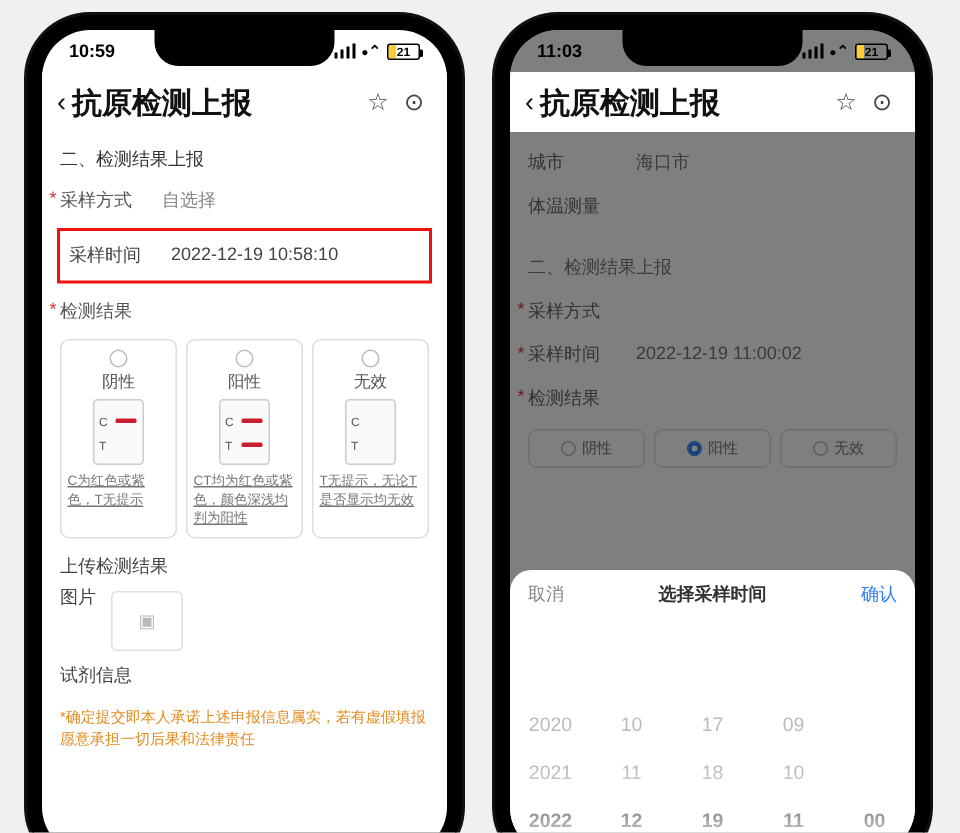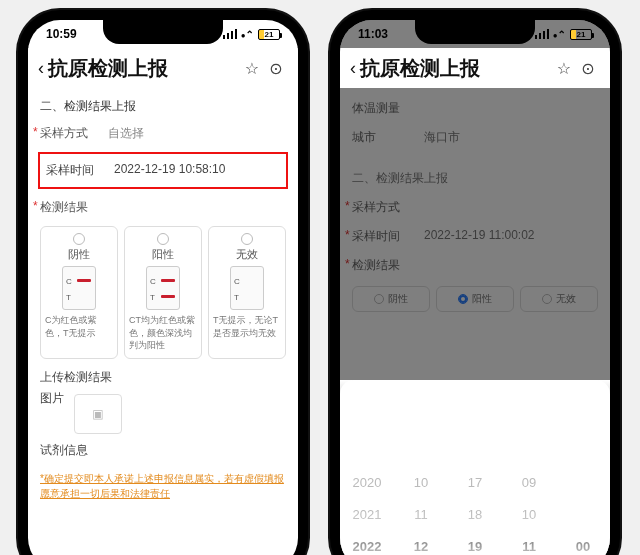--- a/index.html
+++ b/index.html
@@ -98,27 +98,27 @@
   .card .radio { width:12px;height:12px;border:1px solid #bbb;border-radius:50%; margin-bottom:2px;}
   .card .name { font-size:11px; margin-bottom:4px;}
   .strip {
     width:34px; height:44px; border:1px solid #ccc; border-radius:3px;
     position:relative; margin-bottom:4px; background:#fafafa;
   }
   .strip .lbl { position:absolute; left:3px; font-size:8px; color:#555;}
   .strip .lC{ top:10px;} .strip .lT{ top:26px;}
   .strip .line { position:absolute; left:14px; right:4px; height:3px; background:#c91f2e; border-radius:1px;}
   .strip .lineC{ top:12px;} .strip .lineT{ top:28px;}
-  .card .desc { font-size:9px; color:#777; line-height:1.4; text-align:left;}
+  .card .desc { font-size:9px; color:#777; line-height:1.4; text-align:left;text-decoration:underline;}
   .upload { margin-top:10px;}
   .upload .box{ width:48px;height:40px;border:1px solid #ddd;border-radius:4px;
     display:flex;align-items:center;justify-content:center;color:#bbb; margin-top:4px;}
   .kit-row{ display:flex; gap:16px; margin-top:8px; font-size:12px;}
   .kit-row .ph{ color:#bbb; flex:1;}
-  .disclaimer{ font-size:10px; color:#e38b1e; margin-top:12px; line-height:1.5;text-decoration:underline;}
+  .disclaimer{ font-size:10px; color:#e38b1e; margin-top:12px; line-height:1.5;}
   
   .r-under { position:absolute; top:68px; left:0; right:0; padding:0 12px; color:#777; font-size:12px;}
   .r-row { display:flex; gap:22px; margin:12px 0;}
   .r-row .label { width:50px; color:#666; position:relative;}
   .r-row .label.req::before { content:"*"; color:#d33; position:absolute; left:-7px;}
   .r-mini-opts{ display:flex; gap:6px; margin-top:4px;}
   .r-mini{ flex:1; border:1px solid #ddd; border-radius:6px; height:26px;
     display:flex; align-items:center; justify-content:center; gap:4px; font-size:10px;}
   .r-mini .radio{width:10px;height:10px;border:1px solid #bbb;border-radius:50%;}
   .r-mini .radio.checked{border-color:#2b7fff; box-shadow:inset 0 0 0 2px #2b7fff;}
@@ -253,25 +253,25 @@
       </div>
       <div class="nav">
         <span class="back">‹</span>
         <span class="title">抗原检测上报</span>
         <span class="icon">☆</span>
         <span class="icon">⊙</span>
       </div>
 
       <div class="r-under">
         <div class="r-row">
-            <span class="label">体温测量</span>
-          </div>
-        <div class="r-row">
             <span class="label">城市</span>
             <span>海口市</span>
+          </div>
+        <div class="r-row">
+            <span class="label">体温测量</span>
           </div>
         <div style="margin-top:24px">二、检测结果上报</div>
         <div class="r-row">
             <span class="label req">采样方式</span>
           </div>
         <div class="r-row">
             <span class="label req">采样时间</span>
             <span>2022-12-19 11:00:02</span>
           </div>
         <div class="r-row">
@@ -289,20 +289,25 @@
           <div class="r-mini">
               <span class="radio"></span>
               <span>无效</span>
             </div>
         </div>
       </div>
 
       <div class="dim"></div>
 
       <div class="sheet">
+        <div class="sheet-head">
+          <span class="cancel">取消</span>
+          <span class="title">选择采样时间</span>
+          <span class="ok">确认</span>
+        </div>
         <div class="picker">
           <div class="picker-cols" id="picker-cols">
               <div class="pcol">
                 <div>2020</div>
                 <div>2021</div>
                 <div class="sel">2022</div>
               </div>
               <div class="pcol">
                 <div>10</div>
                 <div>11</div>

